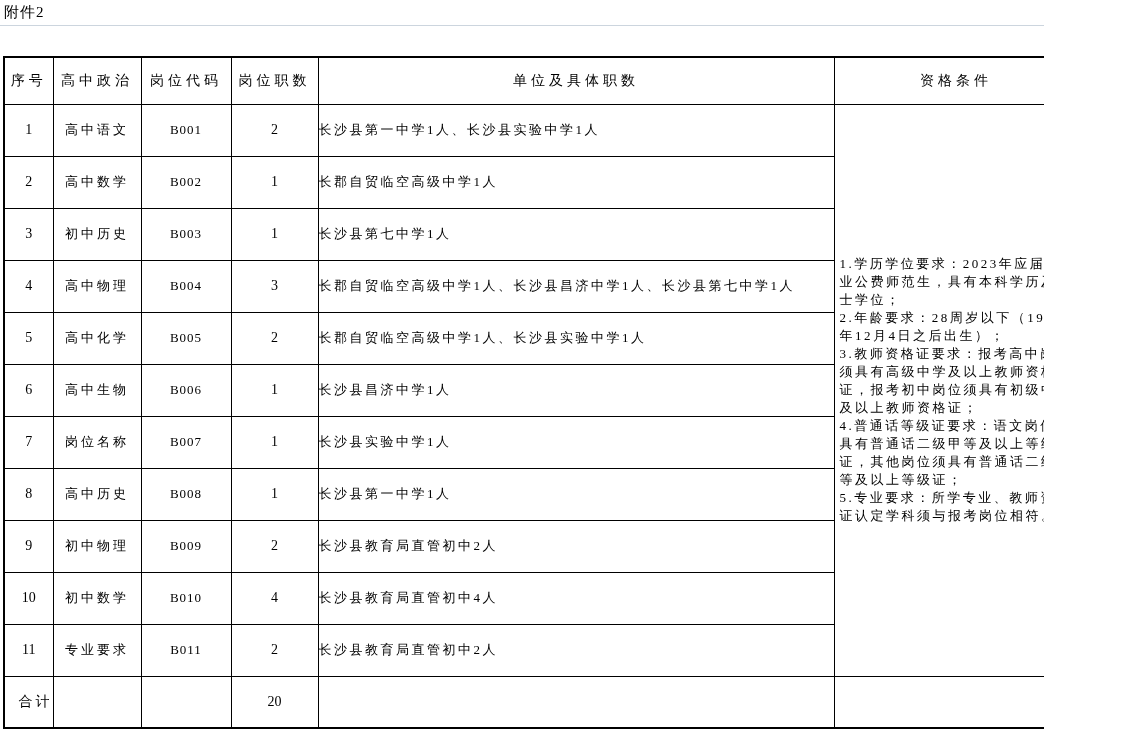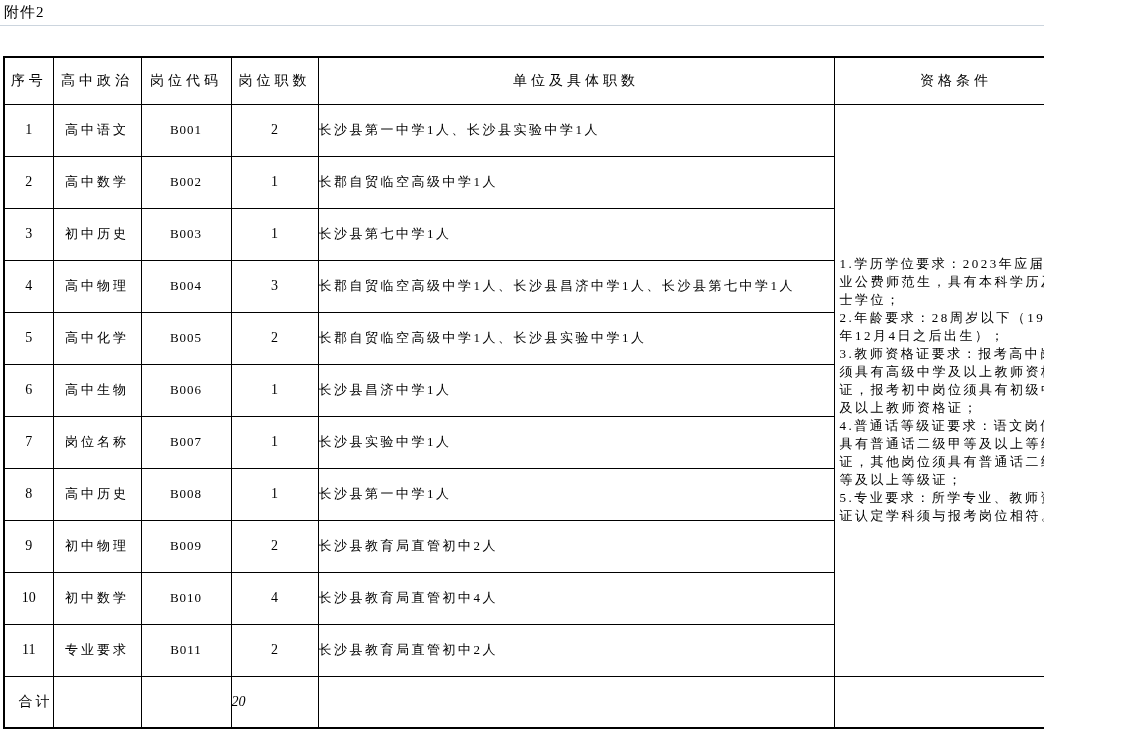--- a/index.html
+++ b/index.html
@@ -98,22 +98,22 @@
     padding: 2px 2px 2px 5px;
     margin-left: 40px;
   }
   td.remark-cell { background: #ffffff; }
   td.total-label-cell {
     text-align: right;
     font-size: 14px;
     letter-spacing: 3px;
   }
   td.total-count-cell {
+    text-align: center;
     font-size: 14px;
-    font-style: italic;
   }
 </style>
 </head>
 <body>
 
 <div class="page">
 
   <div class="attachment-label">附件2</div>
 
   <div class="gridline-h"></div>

